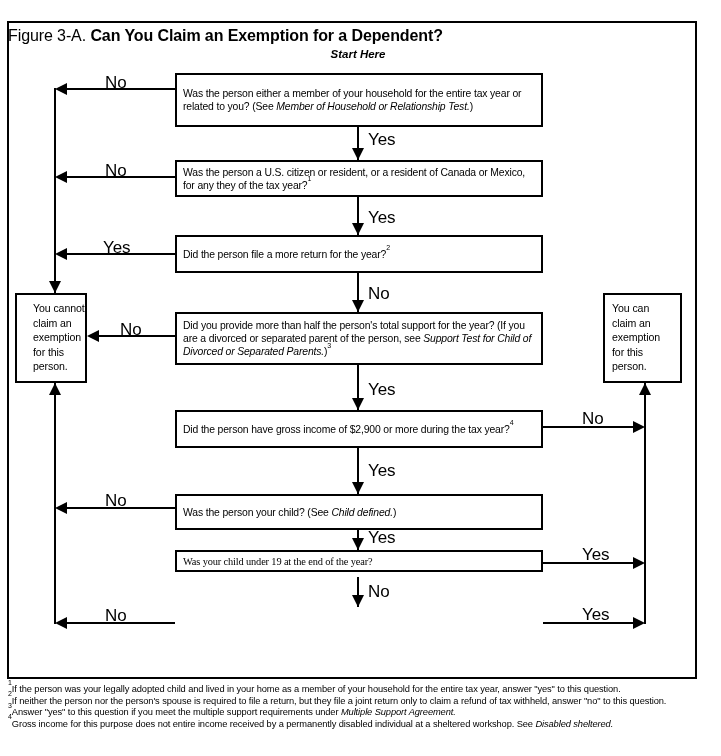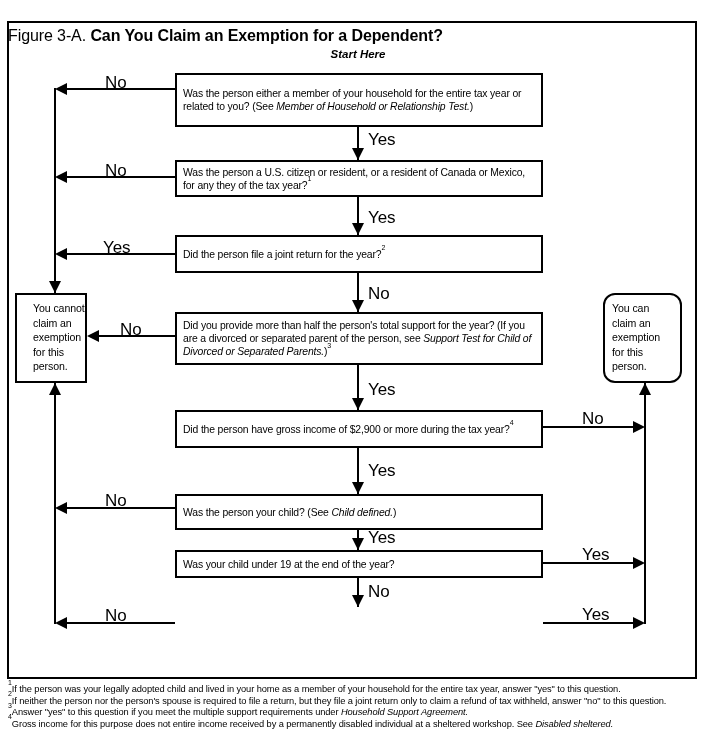--- a/index.html
+++ b/index.html
@@ -86,41 +86,41 @@
 
   <div class="start-here">Start Here</div>
 
   <div class="qbox" style="top:73px;height:54px;">
       <span><span>Was the person either a member of your household for the entire tax year or related to you? (See </span><i>Member of Household or Relationship Test.</i><span>)</span></span>
     </div>
   <div class="qbox" style="top:160px;height:37px;">
       <span><span>Was the person a U.S. citizen or resident, or a resident of Canada or Mexico, for any they of the tax year?</span><sup>1</sup></span>
     </div>
   <div class="qbox" style="top:235px;height:38px;">
-      <span><span>Did the person file a joint return for the year?</span><sup>2</sup></span>
+      <span><span>Did the person file a more return for the year?</span><sup>2</sup></span>
     </div>
   <div class="qbox" style="top:312px;height:53px;">
       <span><span>Did you provide more than half the person's total support for the year? (If you are a divorced or separated parent of the person, see </span><i>Support Test for Child of Divorced or Separated Parents.</i><span>)</span><sup>3</sup></span>
     </div>
   <div class="qbox" style="top:410px;height:38px;">
       <span><span>Did the person have gross income of $2,900 or more during the tax year?</span><sup>4</sup></span>
     </div>
   <div class="qbox" style="top:494px;height:36px;text-align:center;">
       <span><span>Was the person your child? (See </span><i>Child defined.</i><span>)</span></span>
     </div>
-  <div class="qbox" style="top:550px;height:28px;">
+  <div class="qbox" style="top:550px;height:22px;font-family:Liberation Serif, serif;">
       <span><span>Was your child under 19 at the end of the year?</span></span>
     </div>
 
   <div class="rbox" style="left:15px;top:293px;width:72px;height:90px;padding-left:16px;">You cannot
 claim an
 exemption
 for this
 person.</div>
-  <div class="rbox" style="left:603px;top:293px;width:79px;height:90px;border-radius:12px;">You can
+  <div class="rbox" style="left:603px;top:293px;width:79px;height:90px;">You can
 claim an
 exemption
 for this
 person.</div>
 
   <div class="vl head-down" style="left:357px;top:127px;height:33px;"></div>
   <div class="vl head-down" style="left:357px;top:197px;height:38px;"></div>
   <div class="vl head-down" style="left:357px;top:273px;height:39px;"></div>
   <div class="vl head-down" style="left:357px;top:365px;height:45px;"></div>
   <div class="vl head-down" style="left:357px;top:448px;height:46px;"></div>
@@ -155,17 +155,17 @@
   <div class="edge-label" style="left:105px;top:491px;">No</div>
   <div class="edge-label" style="left:368px;top:528px;">Yes</div>
   <div class="edge-label" style="left:582px;top:545px;">Yes</div>
   <div class="edge-label" style="left:368px;top:582px;">No</div>
   <div class="edge-label" style="left:105px;top:606px;">No</div>
   <div class="edge-label" style="left:582px;top:605px;">Yes</div>
 
   <div class="footnotes">
     <div class="fnote"><sup>1</sup><span>If the person was your legally adopted child and lived in your home as a member of your household for the entire tax year, answer "yes" to this question.</span></div>
     <div class="fnote"><sup>2</sup><span>If neither the person nor the person's spouse is required to file a return, but they file a joint return only to claim a refund of tax withheld, answer "no" to this question.</span></div>
-    <div class="fnote"><sup>3</sup><span>Answer "yes" to this question if you meet the multiple support requirements under </span><i>Household Support Agreement.</i></div>
+    <div class="fnote"><sup>3</sup><span>Answer "yes" to this question if you meet the multiple support requirements under </span><i>Multiple Support Agreement.</i></div>
     <div class="fnote"><sup>4</sup><span>Gross income for this purpose does not entire income received by a permanently disabled individual at a sheltered workshop. See </span><i>Disabled sheltered.</i></div>
   </div>
 
 </div>
 
 </body></html>

